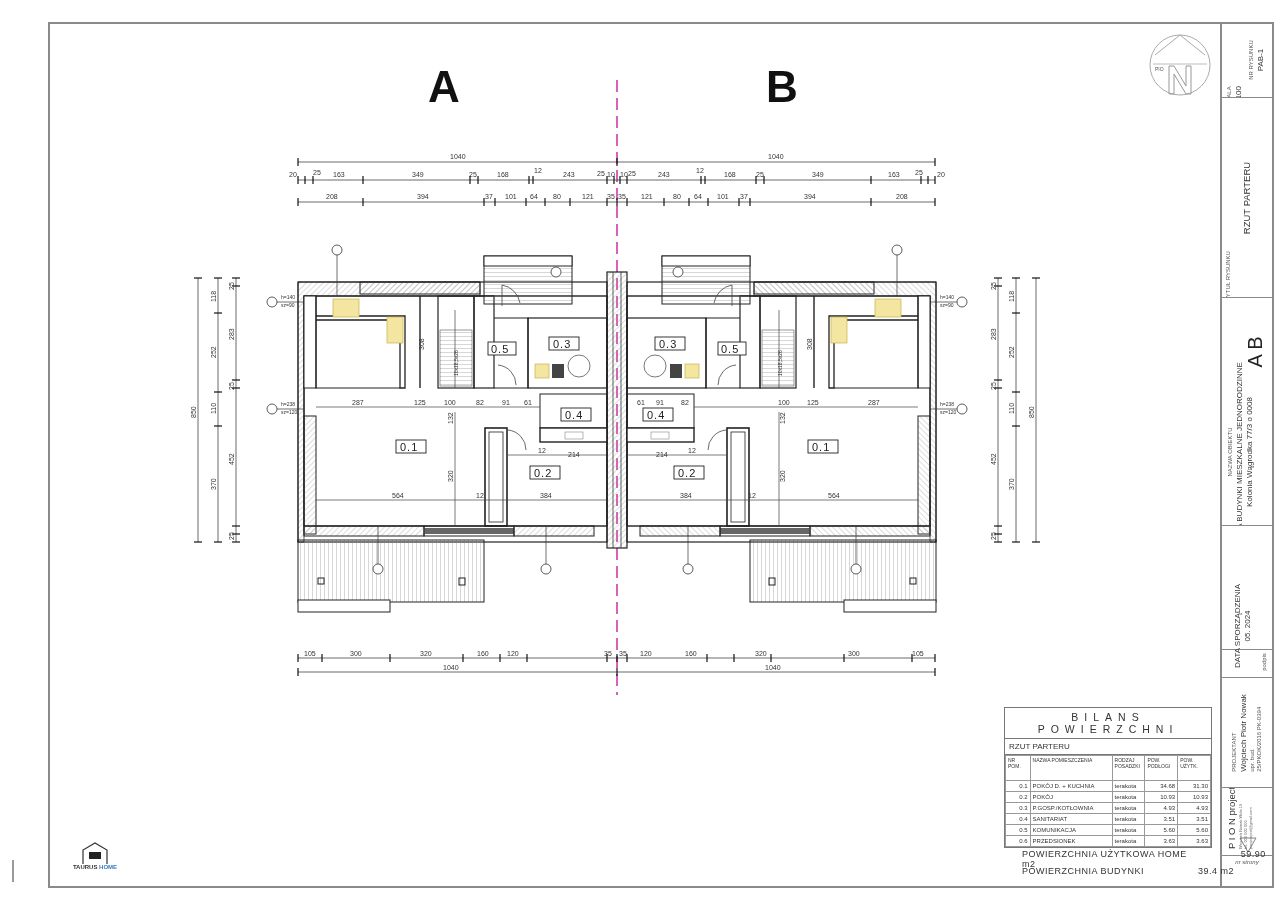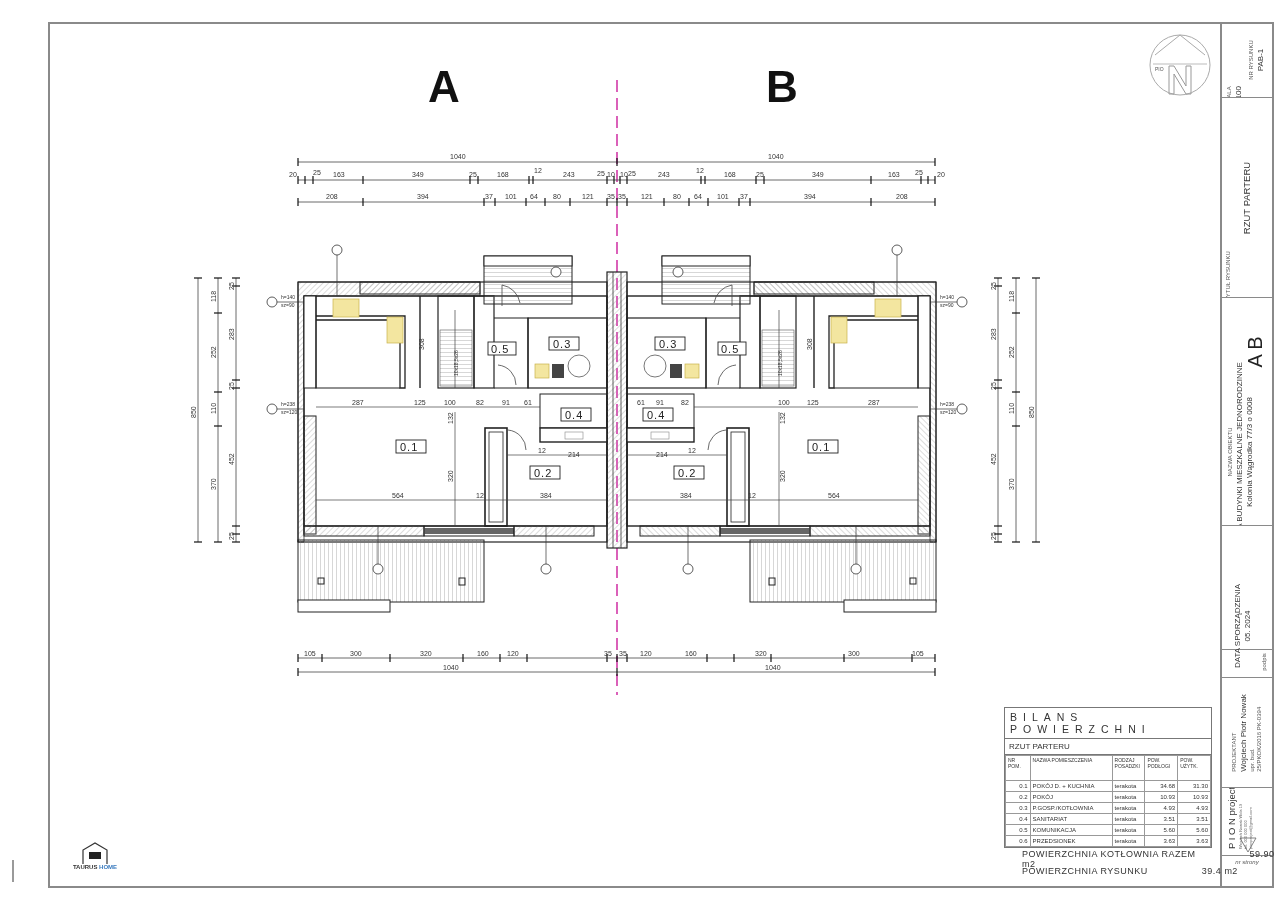--- a/index.html
+++ b/index.html
@@ -10,21 +10,21 @@
   
   .title-block { position:absolute; left:1220px; top:22px; width:54px; height:866px; border-left:2px solid #8a8a8a; border-right:2px solid #8a8a8a; box-sizing:border-box; }
   .tb-cell { position:absolute; left:0; width:100%; border-bottom:1px solid #8a8a8a; box-sizing:border-box; overflow:hidden; }
   .tb-rot { position:absolute; left:50%; top:50%; transform:translate(-50%,-50%) rotate(-90deg); white-space:nowrap; text-align:center; line-height:1.25; }
   .tb-small { font-size:6px; color:#555; }
   .tb-text { font-size:8px; color:#333; }
   .tb-mid { font-size:9.5px; color:#333; }
   .tb-big { font-size:20px; color:#222; }
   
   .bilans { position:absolute; left:1004px; top:707px; width:206px; border:1px solid #777; background:#fff; font-size:6px; }
-  .bilans-title { font-size:10.5px; letter-spacing:6px; padding:3px 5px; border-bottom:1px solid #777; color:#333; }
+  .bilans-title { font-size:10.5px; letter-spacing:6px; padding:3px 5px; border-bottom:1px solid #777; color:#333;text-align:center; }
   .bilans-sub { font-size:8px; padding:3px 4px; border-bottom:1px solid #777; color:#333; }
   .bilans table { width:100%; border-collapse:collapse; }
   .bilans th, .bilans td { border:1px solid #999; padding:1px 2px; font-weight:normal; color:#333; }
   .bilans th { font-size:5px; text-align:left; height:22px; vertical-align:top; }
   .bilans td { font-size:6px; height:8px; }
   .bilans td.num { text-align:right; }
   .totals { position:absolute; left:1022px; font-size:9px; color:#333; letter-spacing:0.5px; }
   .totals .val { margin-left:8px;padding-left:46px; }
   .logo { position:absolute; left:64px; top:840px; width:62px; height:40px; }
   .logo-text { position:absolute; left:0; top:24px; width:62px; text-align:center; font-size:6px; font-weight:bold; color:#333; }
@@ -571,24 +571,24 @@
         <td>PRZEDSIONEK</td>
         <td>terakota</td>
         <td class="num">3.63</td>
         <td class="num">3.63</td>
       </tr>
     </tbody>
   </table>
 </div>
 
 <div class="totals" style="top:849px;">
-  <span>POWIERZCHNIA KOTŁOWNIA RAZEM</span><span class="val">59.90 m2</span>
+  <span>POWIERZCHNIA UŻYTKOWA HOME</span><span class="val">59.90 m2</span>
 </div>
 <div class="totals" style="top:866px;">
-  <span>POWIERZCHNIA RYSUNKU</span><span class="val">39.4 m2</span>
+  <span>POWIERZCHNIA BUDYNKI</span><span class="val">39.4 m2</span>
 </div>
 
 <div class="logo">
   <svg width="62" height="26" viewBox="0 0 62 26">
     <path d="M19,24 L19,10 L31,3 L43,10 L43,24" fill="none" stroke="#333" stroke-width="1.2"></path>
     <rect x="25" y="12" width="12" height="7" fill="#222"></rect>
   </svg>
   <div class="logo-text"><span>TAURUS</span> <span class="accent">HOME</span></div>
 </div>
 

